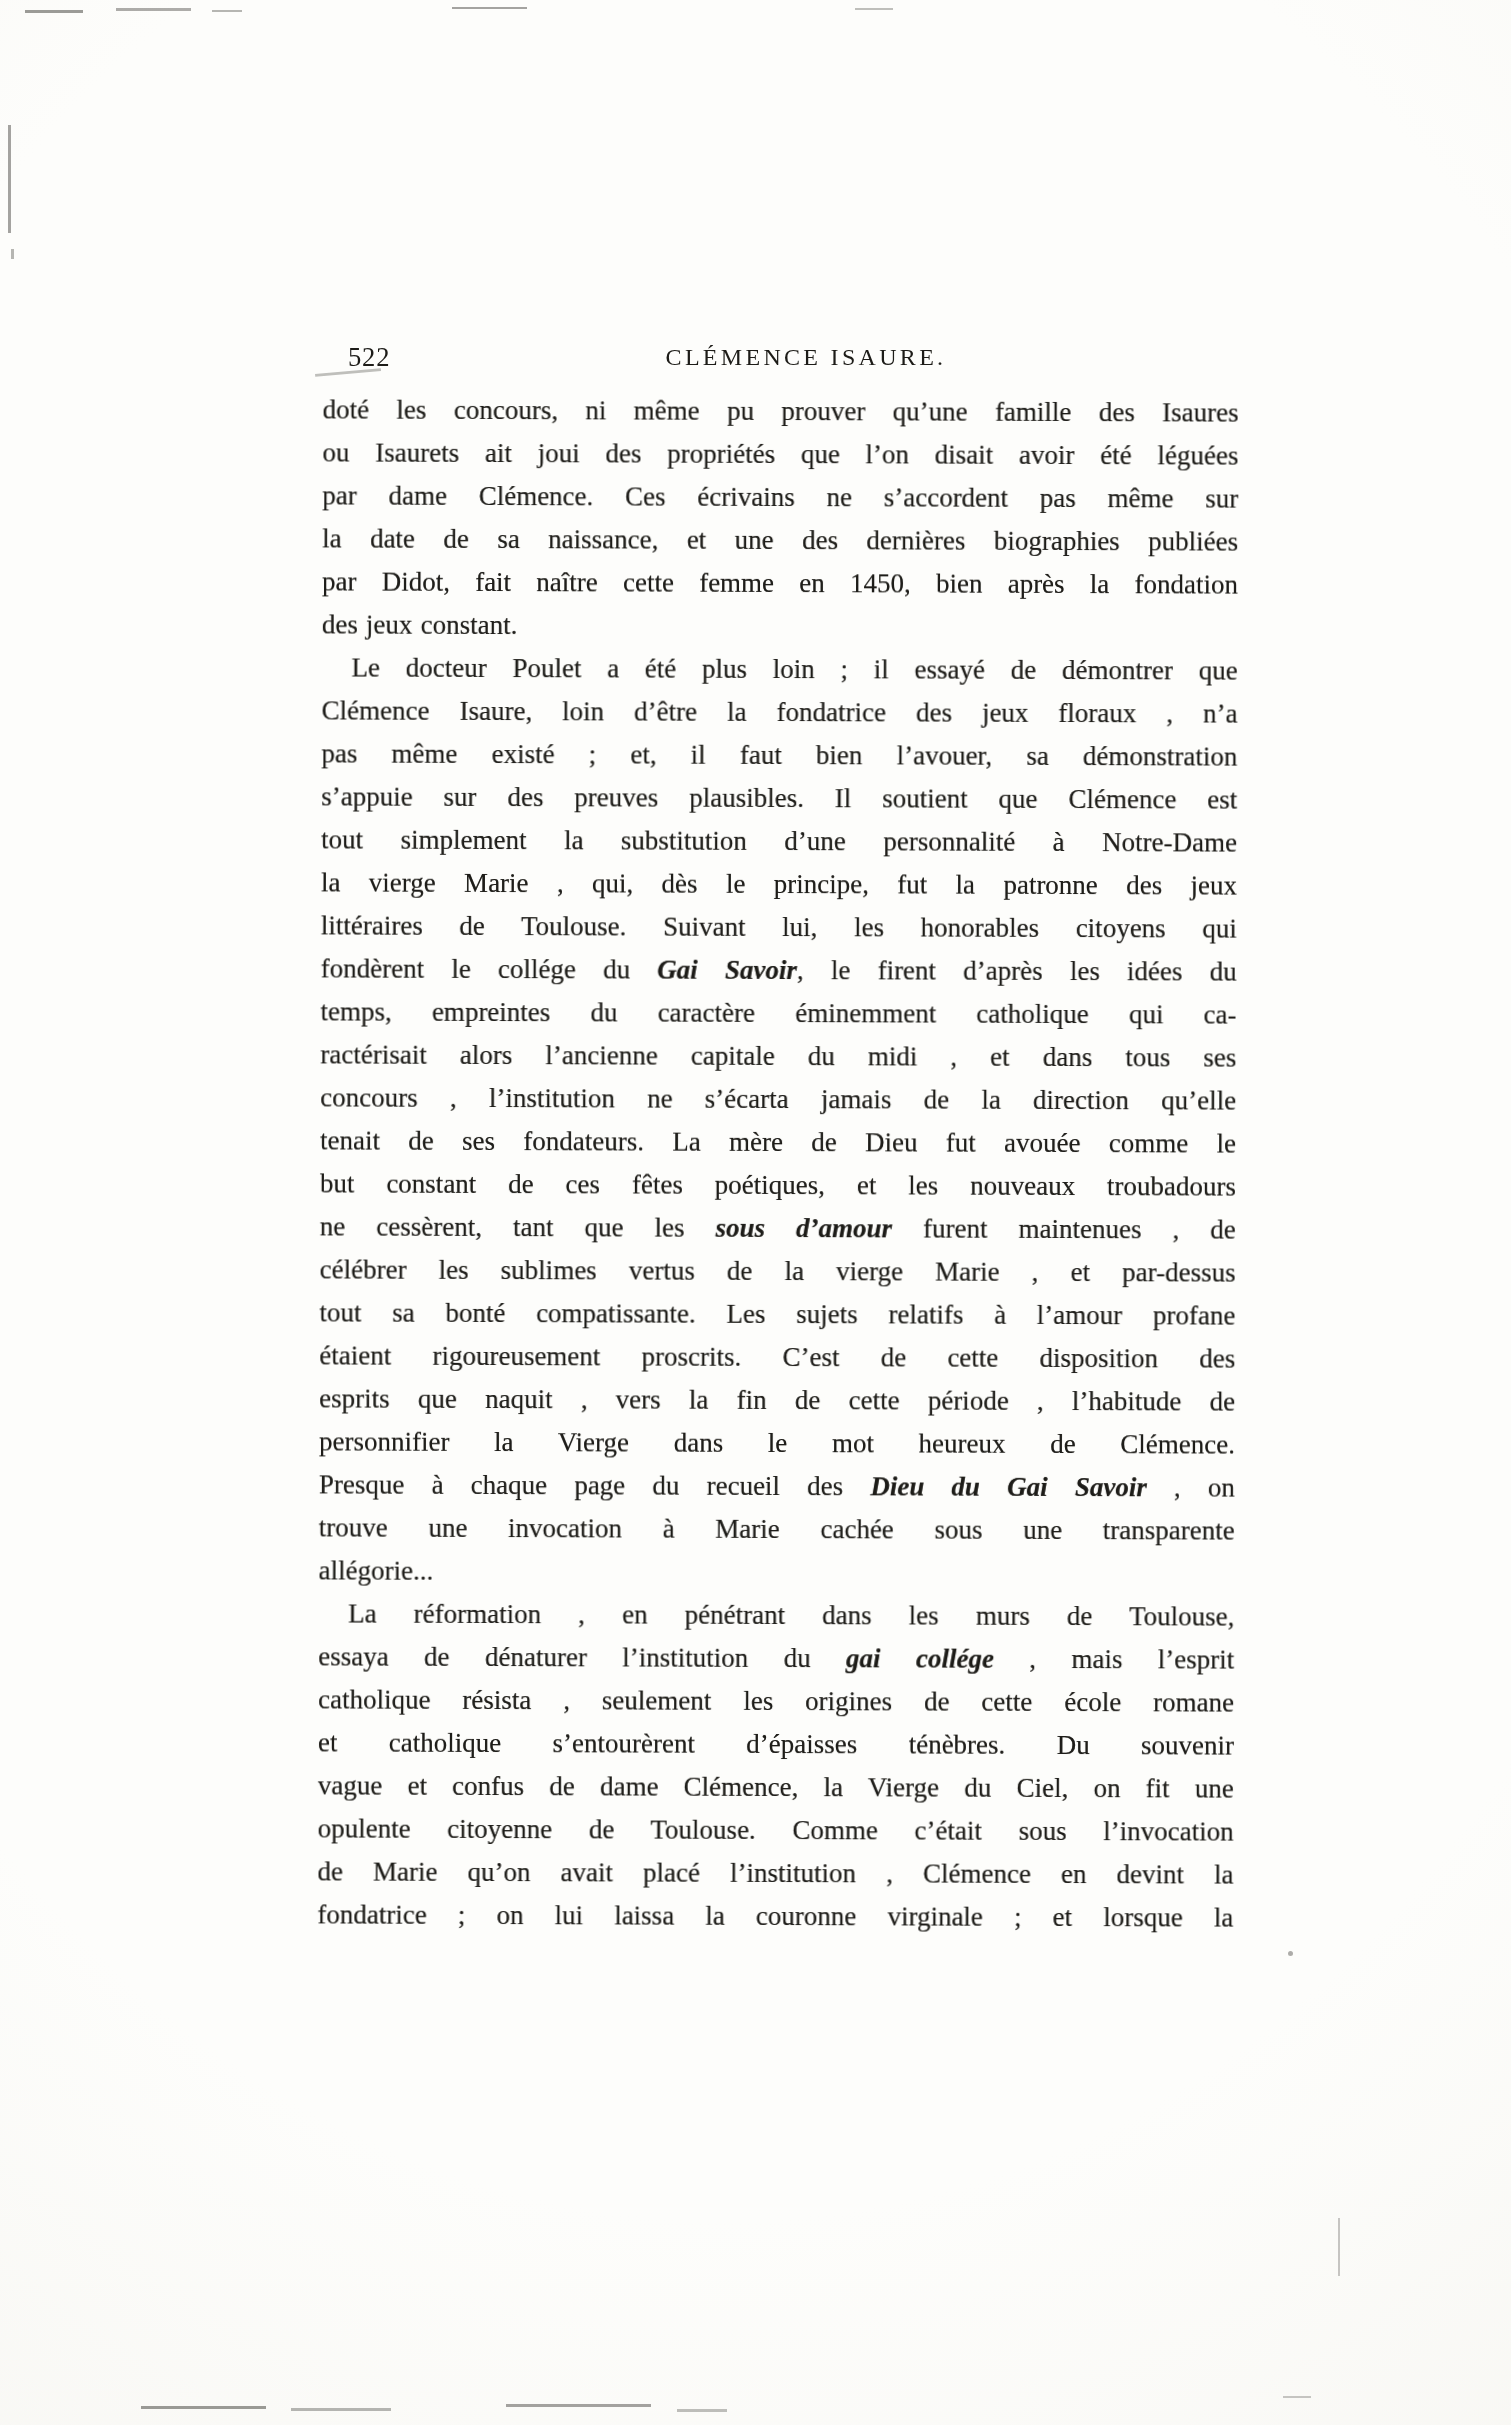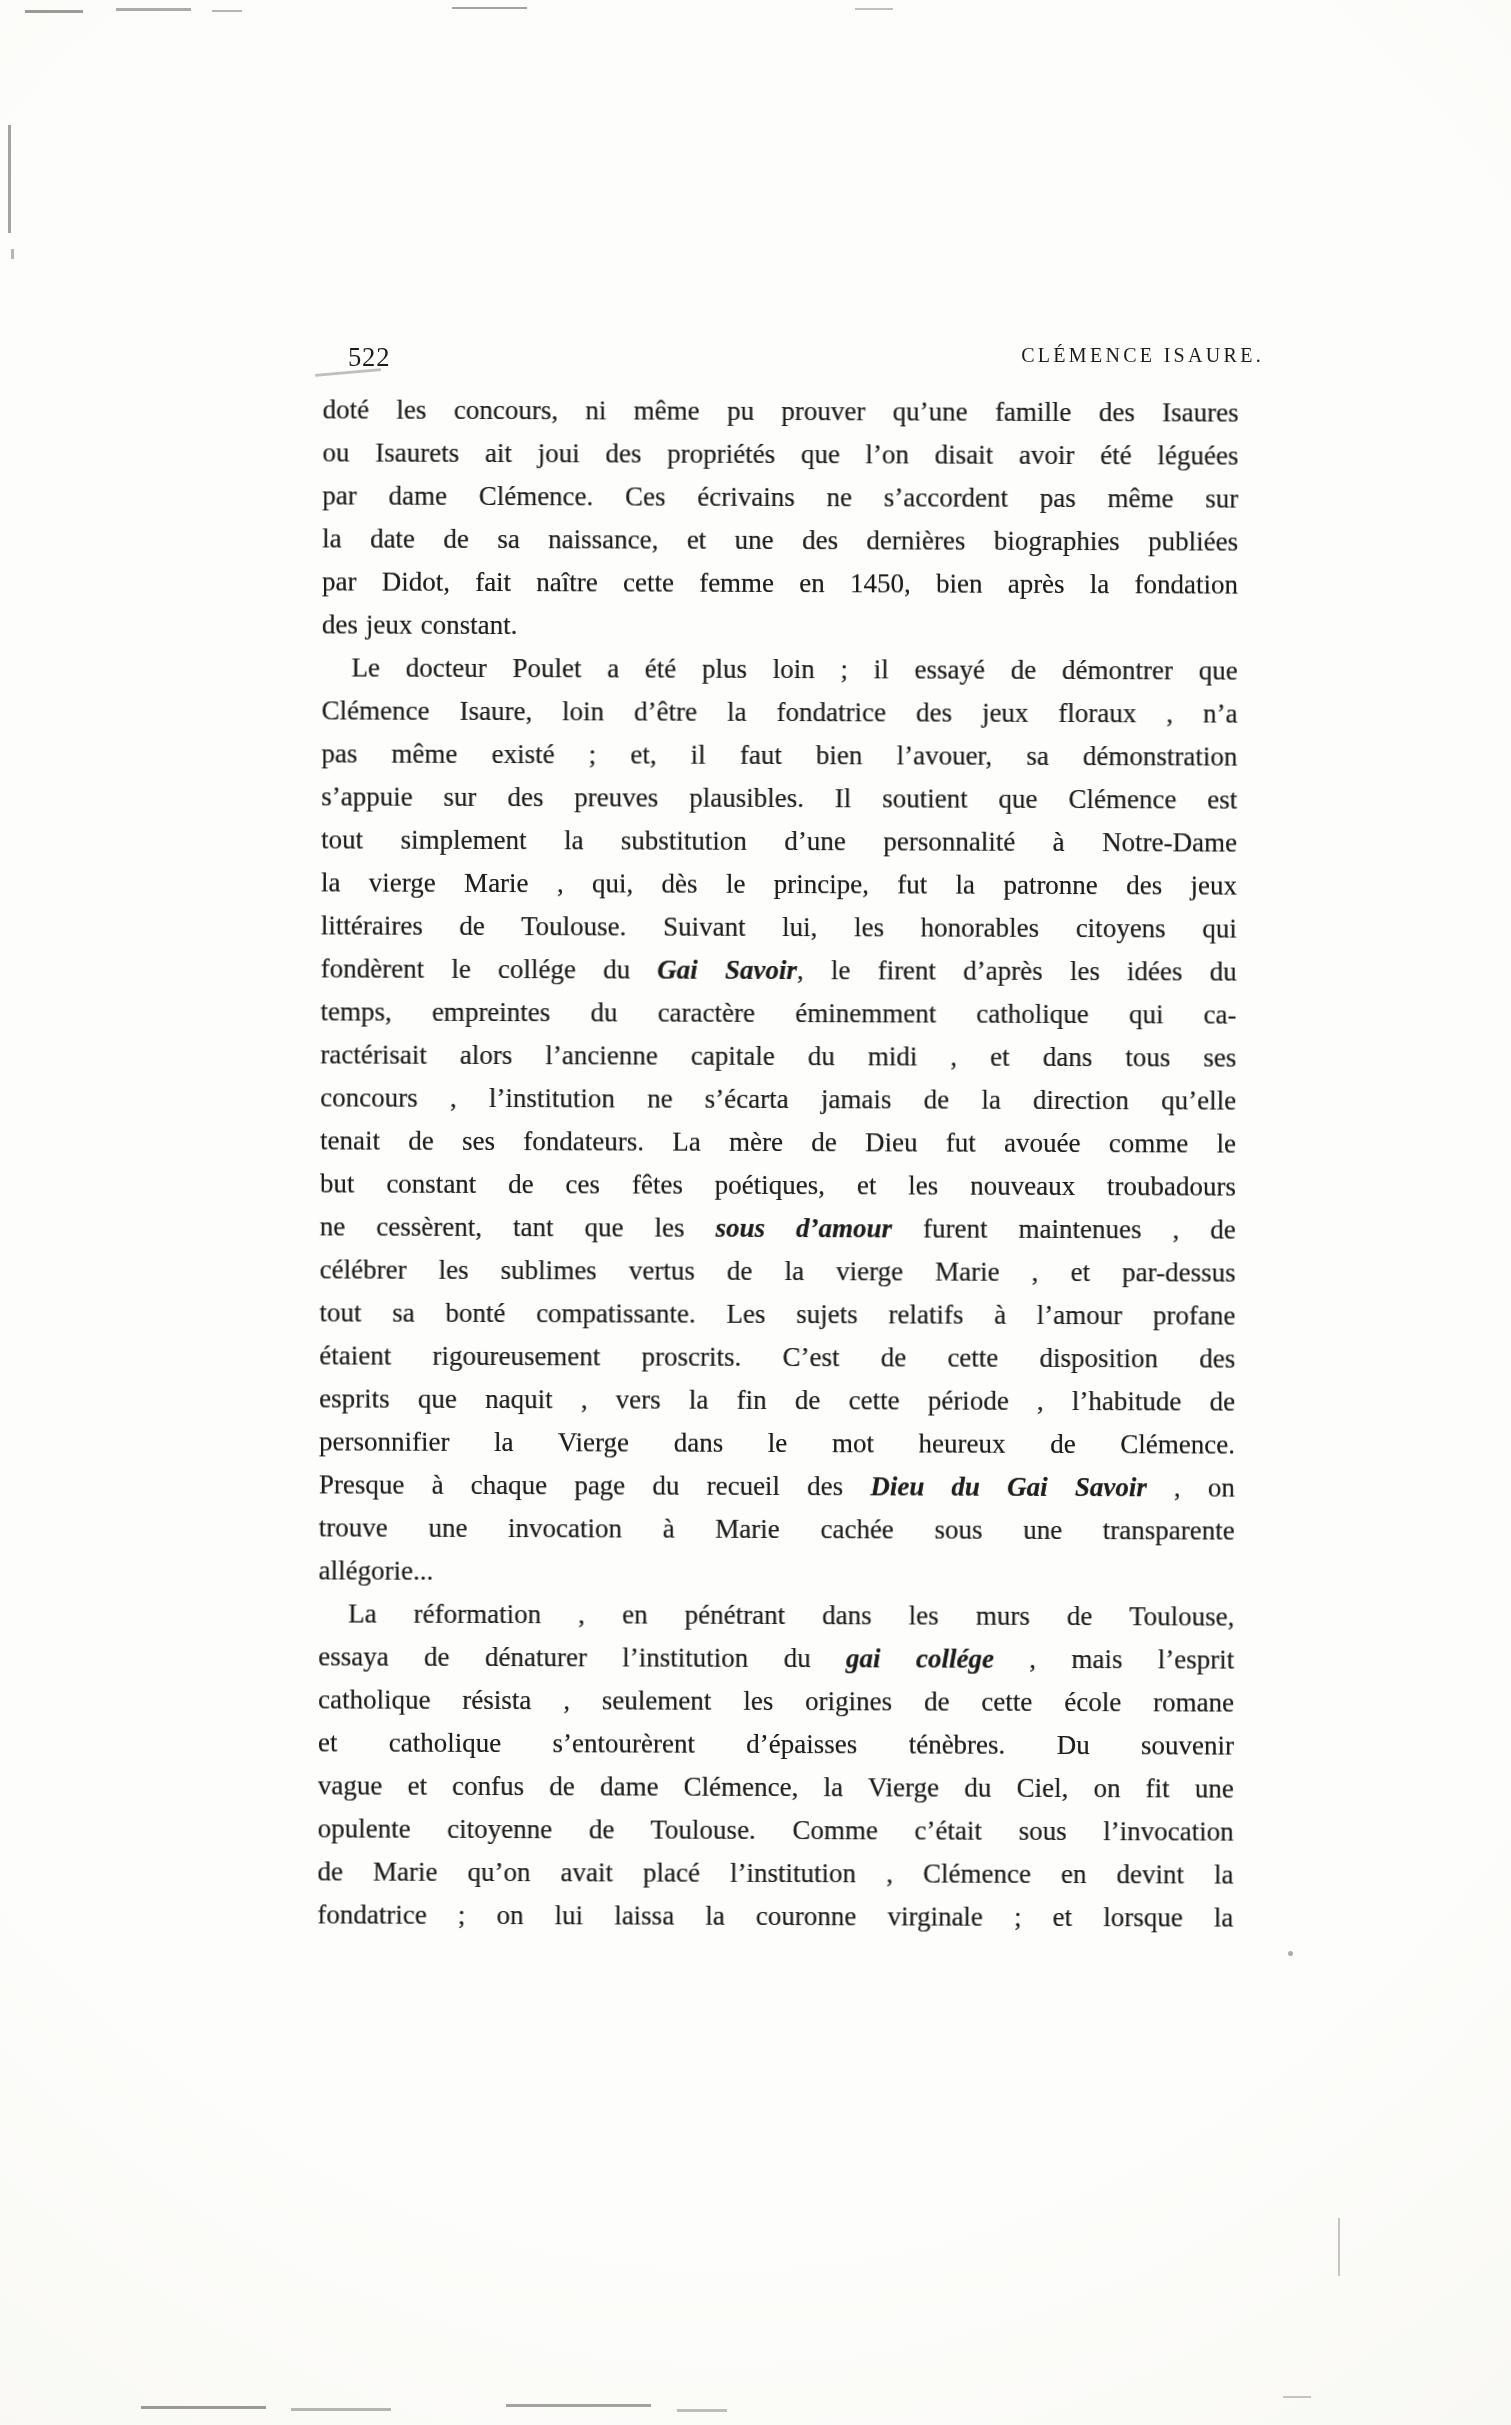--- a/index.html
+++ b/index.html
@@ -20,22 +20,22 @@
     left: 320px; top: 340px; width: 916px;
     height: 43px;
     filter: blur(0.2px);
     margin-left: 28px;
   }
   .pagenum {
     position: absolute; left: 0; top: 1.7px;
     font-size: 26.6px; letter-spacing: 0.8px;
   }
   .title {
-    display: block; text-align: right;
-    font-size: 20px; letter-spacing: 3.3px;
+    display: block; text-align: center;
+    font-size: 24px; letter-spacing: 3.3px;
     padding-top: 4.2px;
   }
   .text-block {
     position: absolute;
     left: 320px; top: 390px; width: 916px;
     font-size: 27px; line-height: 43px;
     word-spacing: 0.05em;
     transform: rotate(0.2deg);
     transform-origin: 50% 50%;
     filter: blur(0.2px);

